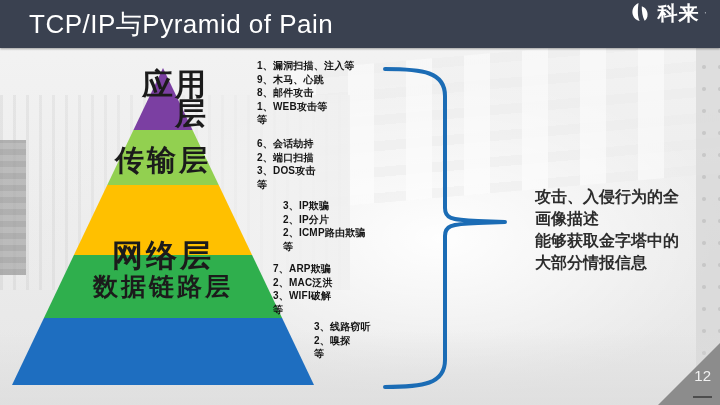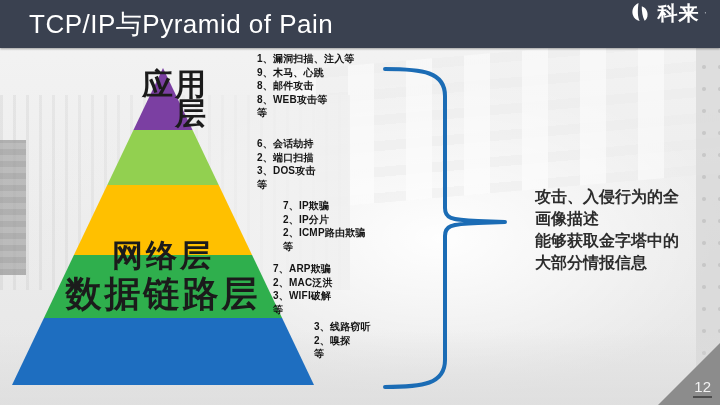--- a/index.html
+++ b/index.html
@@ -75,21 +75,21 @@
   .layer-label{
     position:absolute;z-index:3;color:#1b1b1b;
     font-family:"Liberation Serif","DejaVu Serif",serif;font-weight:700;
     letter-spacing:3px;white-space:nowrap;text-align:right;
   }
   .label-center{left:12px;width:302px;text-align:center;}
   .label-app{left:142px;top:70px;font-size:31px;line-height:29px;letter-spacing:2px;}
   .label-app .l2{display:block;padding-left:16px;}
   .label-transport{top:141px;font-size:29px;}
   .label-network{top:203px;font-size:31px;margin-top:32px;}
-  .label-datalink{top:270px;font-size:36px;}
+  .label-datalink{top:270px;font-size:25px;}
   .label-physical{top:334px;font-size:30px;}
 
   
   .ann{
     position:absolute;z-index:3;color:#141414;font-size:10px;font-weight:700;
     line-height:13.5px;white-space:nowrap;letter-spacing:.2px;
   }
 
   
   .brace{position:absolute;left:378px;top:60px;width:135px;height:340px;z-index:2;}
@@ -99,21 +99,21 @@
     white-space:nowrap;
   }
 
   
   .corner{
     position:absolute;right:0;bottom:0;width:62px;height:62px;z-index:4;
     clip-path:polygon(100% 0,100% 100%,0 100%);
   }
   .page-num{
     position:absolute;right:8px;bottom:7px;z-index:5;color:#f2f2f2;
-    font-size:15px;border-bottom:2px solid #4d4d4d;padding:0 1px 1px 1px;
+    font-size:15px;border-bottom:2px solid #4d4d4d;padding:0 1px 12px 1px;
   }
 </style>
 </head>
 <body>
 
 <div class="slide">
 
   <div class="bg bg-glow"></div>
   <div class="bg bg-ceiling"></div>
   <div class="bg bg-racks"></div>
@@ -142,38 +142,39 @@
     <div class="band band-2" style="background-color: rgb(146, 208, 80);"></div>
     <div class="band band-3" style="background-color: rgb(255, 192, 0);"></div>
     <div class="band band-4" style="background-color: rgb(47, 175, 77);"></div>
     <div class="band band-5" style="background-color: rgb(30, 110, 192);"></div>
   </div>
 
   <div class="layer-label label-app">
     <span class="l1">应用</span>
     <span class="l2">层</span>
   </div>
+  <div class="layer-label label-center label-transport">传输层</div>
   <div class="layer-label label-center label-network">网络层</div>
   <div class="layer-label label-center label-datalink">数据链路层</div>
 
-  <div class="ann" style="left:257px;top:52px">
+  <div class="ann" style="left:257px;top:59px">
     <div>1、漏洞扫描、注入等</div>
     <div>9、木马、心跳</div>
     <div>8、邮件攻击</div>
-    <div>8、WEB攻击等</div>
+    <div>1、WEB攻击等</div>
     <div>等</div>
   </div>
   <div class="ann" style="left:257px;top:137px">
     <div>6、会话劫持</div>
     <div>2、端口扫描</div>
     <div>3、DOS攻击</div>
     <div>等</div>
   </div>
   <div class="ann" style="left:283px;top:199px">
-    <div>7、IP欺骗</div>
+    <div>3、IP欺骗</div>
     <div>2、IP分片</div>
     <div>2、ICMP路由欺骗</div>
     <div>等</div>
   </div>
   <div class="ann" style="left:273px;top:262px">
     <div>7、ARP欺骗</div>
     <div>2、MAC泛洪</div>
     <div>3、WIFI破解</div>
     <div>等</div>
   </div>

